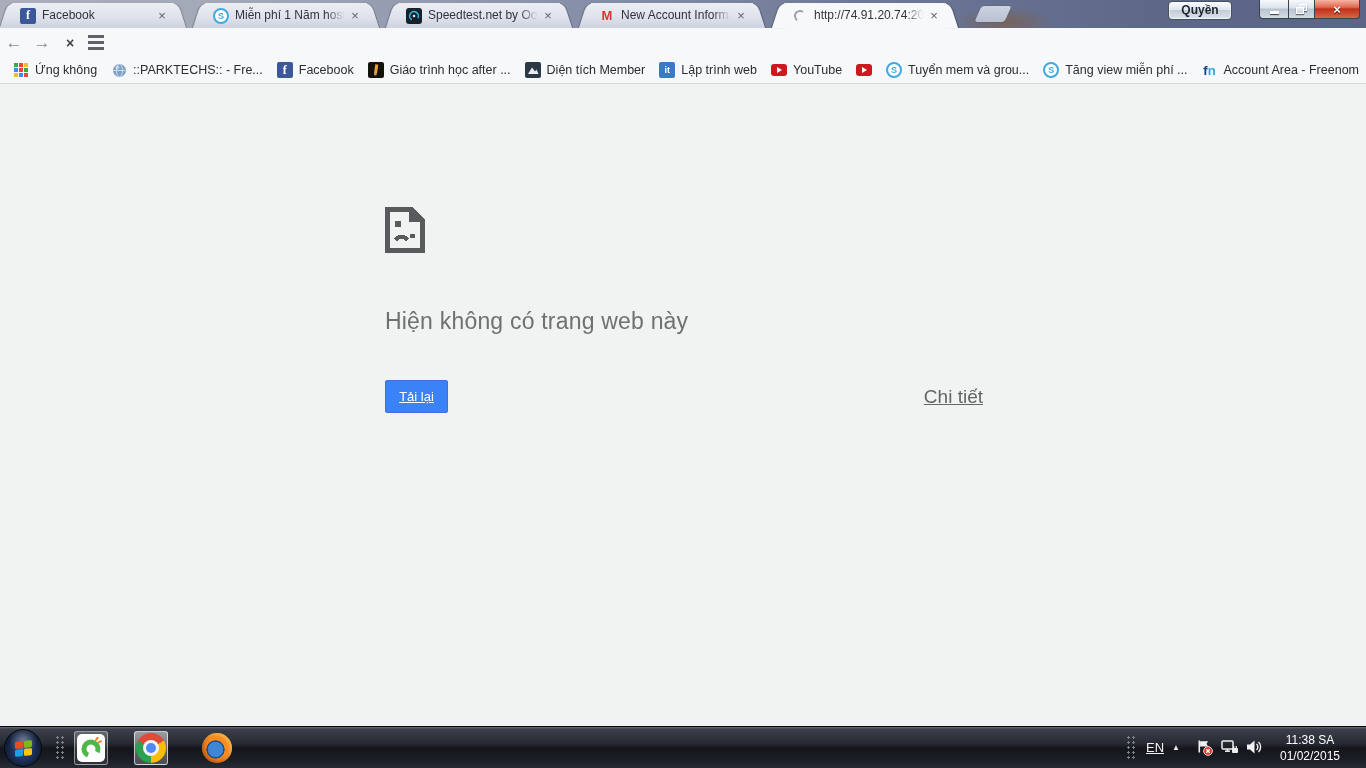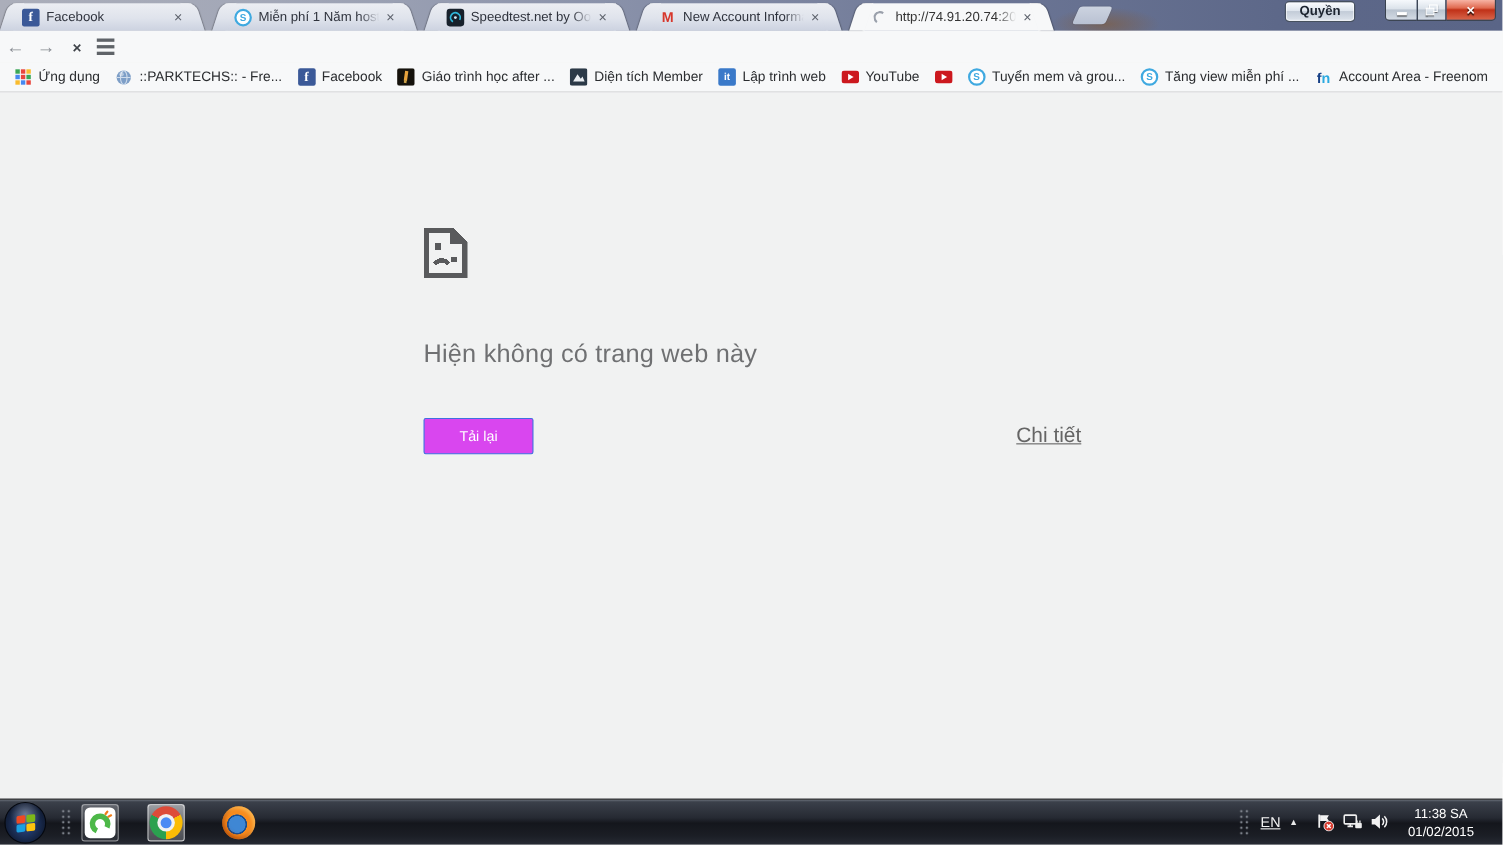--- a/index.html
+++ b/index.html
@@ -106,22 +106,22 @@
   .fn-f{ color:#163f85; font-weight:bold; font-size:13px; }
   .fn-n{ color:#2aa9e0; font-weight:bold; font-size:13px; }
   .it-sq{ width:16px; height:16px; background:#3a79c9; border-radius:2px; color:#fff; font-weight:bold; font-size:9px; display:flex; align-items:center; justify-content:center;}
 
   
   .page{ position:absolute; left:0; top:85px; width:1366px; height:621px; background:#f1f2f2; }
   .err{ position:absolute; left:385px; top:122px; width:598px; }
   .err-heading{ margin-top:55px; font-size:23px; font-weight:400; color:#6f7072; letter-spacing:.2px;}
   .err-row{ margin-top:45px; display:flex; align-items:center; justify-content:space-between; }
   .reload-btn{
-    width:100px; height:33px; background:#d946ef; border:1px solid #3f70e0; border-radius:2px;
-    color:#fff; font-size:13px; display:flex; align-items:center; justify-content:center;
+    width:63px; height:33px; background:#3b82f6; border:1px solid #3f70e0; border-radius:2px;
+    color:#fff; font-size:13px; display:flex; align-items:center; justify-content:center;text-decoration:underline;
   }
   .details-link{ font-size:19px; color:#656565; text-decoration:underline; }
 
   
   .statusbar{
     position:absolute; left:0; top:706px; width:1357px; height:20px;
     background:#e9e9e9; border:1px solid #c9c9c9; border-left:none; border-bottom:none;
     border-top-right-radius:4px; display:flex; align-items:center; padding-left:8px;
   }
   .statusbar span{ font-size:12px; color:#4d4f52; }
@@ -251,21 +251,21 @@
             <i style="background:#e8453c"></i>
             <i style="background:#f9bb2d"></i>
             <i style="background:#4688f1"></i>
             <i style="background:#e8453c"></i>
             <i style="background:#3aa757"></i>
             <i style="background:#f9bb2d"></i>
             <i style="background:#4688f1"></i>
             <i style="background:#e8453c"></i>
           </span>
       </span>
-      <span class="blabel">Ứng dụng</span>
+      <span class="blabel">Ứng không</span>
     </div>
 
     <div class="bm">
       <span class="bicon">
         <svg width="15" height="15" viewBox="0 0 15 15">
             <circle cx="7.5" cy="7.5" r="6.5" fill="#7d9ec7"></circle>
             <ellipse cx="7.5" cy="7.5" rx="3" ry="6.3" fill="none" stroke="#cfdcec" stroke-width="1"></ellipse>
             <line x1="1.3" y1="7.5" x2="13.7" y2="7.5" stroke="#cfdcec" stroke-width="1"></line>
             <circle cx="5.5" cy="4.5" r="2" fill="rgba(255,255,255,.45)"></circle>
           </svg>

